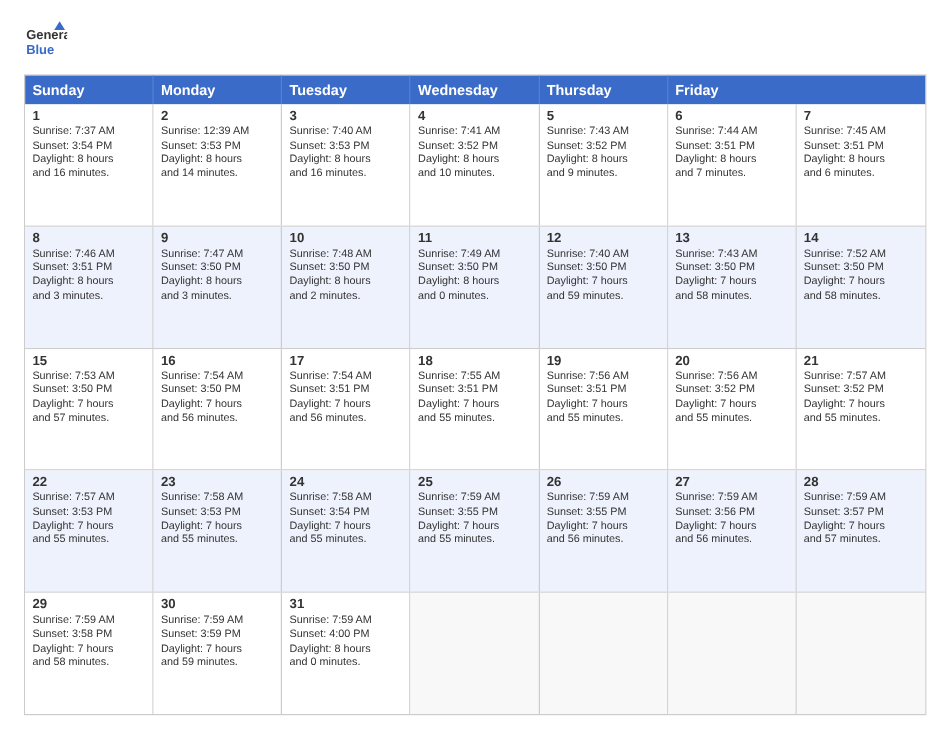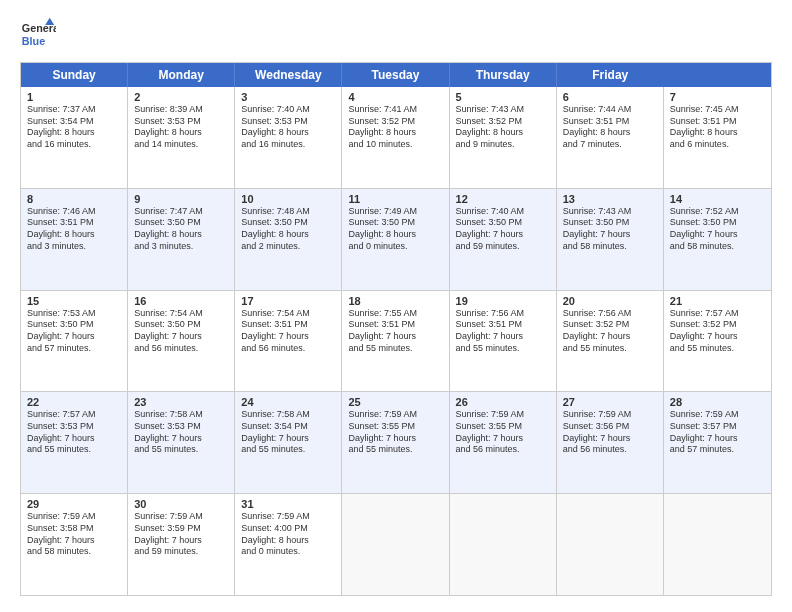--- a/index.html
+++ b/index.html
@@ -53,21 +53,21 @@
     .cal-header {
       display: grid;
       grid-template-columns: repeat(7, 1fr);
       background: #3a6bc9;
     }
     .cal-header-cell {
       color: #fff;
       font-size: 12px;
       font-weight: bold;
       padding: 5px 6px;
-      text-align: center;
+      text-align: left;
       border-right: 1px solid #5580d4;
     }
     .cal-header-cell:last-child { border-right: none; }
     .cal-body {
       flex: 1;
       display: flex;
       flex-direction: column;
     }
     .cal-row {
       display: grid;
@@ -116,37 +116,37 @@
     <div class="title-block">
       <div class="main-title"></div>
       <div class="subtitle"></div>
     </div>
   </div>
 
   <div class="calendar">
     <div class="cal-header" id="cal-header">
         <div class="cal-header-cell">Sunday</div>
         <div class="cal-header-cell">Monday</div>
+        <div class="cal-header-cell">Tuesday</div>
         <div class="cal-header-cell">Wednesday</div>
-        <div class="cal-header-cell">Tuesday</div>
         <div class="cal-header-cell">Thursday</div>
         <div class="cal-header-cell">Friday</div>
       </div>
     <div class="cal-body" id="cal-body">
         <div class="cal-row">
           <div class="cal-cell">
             <span class="day-num">1</span>
             <span class="cell-line">Sunrise: 7:37 AM</span>
             <span class="cell-line">Sunset: 3:54 PM</span>
             <span class="cell-line">Daylight: 8 hours</span>
             <span class="cell-line">and 16 minutes.</span>
           </div>
           <div class="cal-cell">
             <span class="day-num">2</span>
-            <span class="cell-line">Sunrise: 8:39 AM</span>
+            <span class="cell-line">Sunrise: 12:39 AM</span>
             <span class="cell-line">Sunset: 3:53 PM</span>
             <span class="cell-line">Daylight: 8 hours</span>
             <span class="cell-line">and 14 minutes.</span>
           </div>
           <div class="cal-cell">
             <span class="day-num">3</span>
             <span class="cell-line">Sunrise: 7:40 AM</span>
             <span class="cell-line">Sunset: 3:53 PM</span>
             <span class="cell-line">Daylight: 8 hours</span>
             <span class="cell-line">and 16 minutes.</span>

